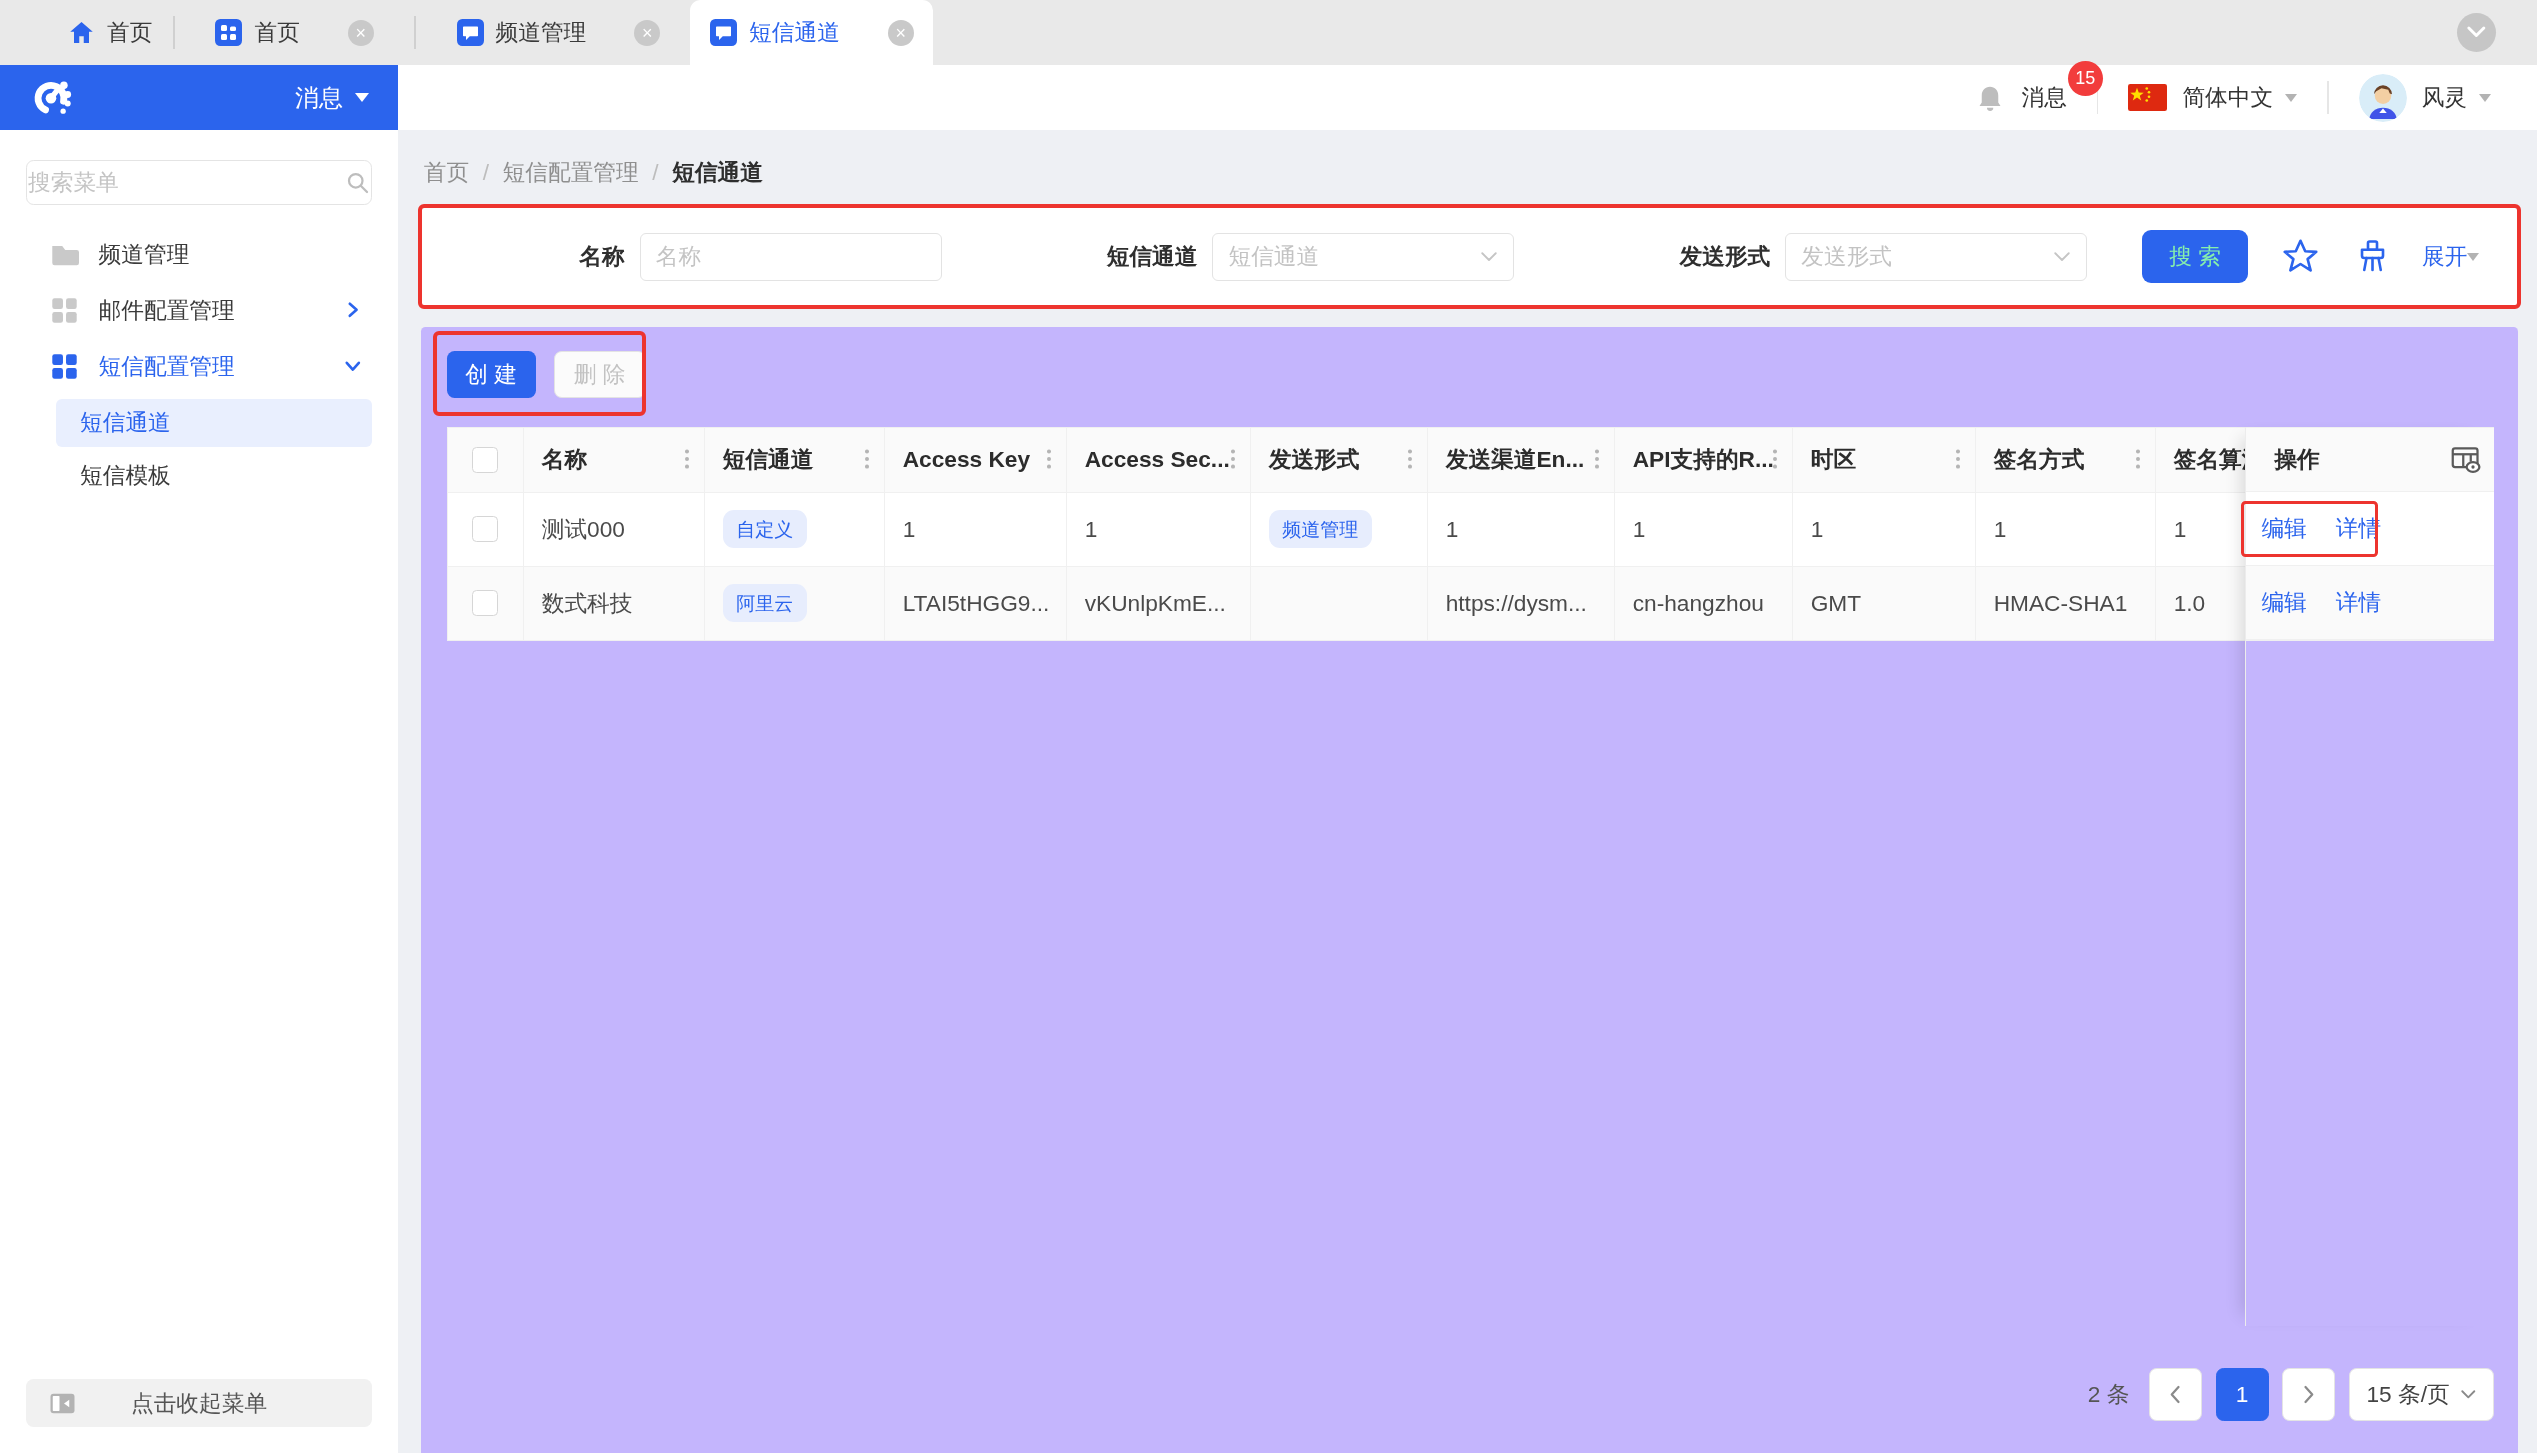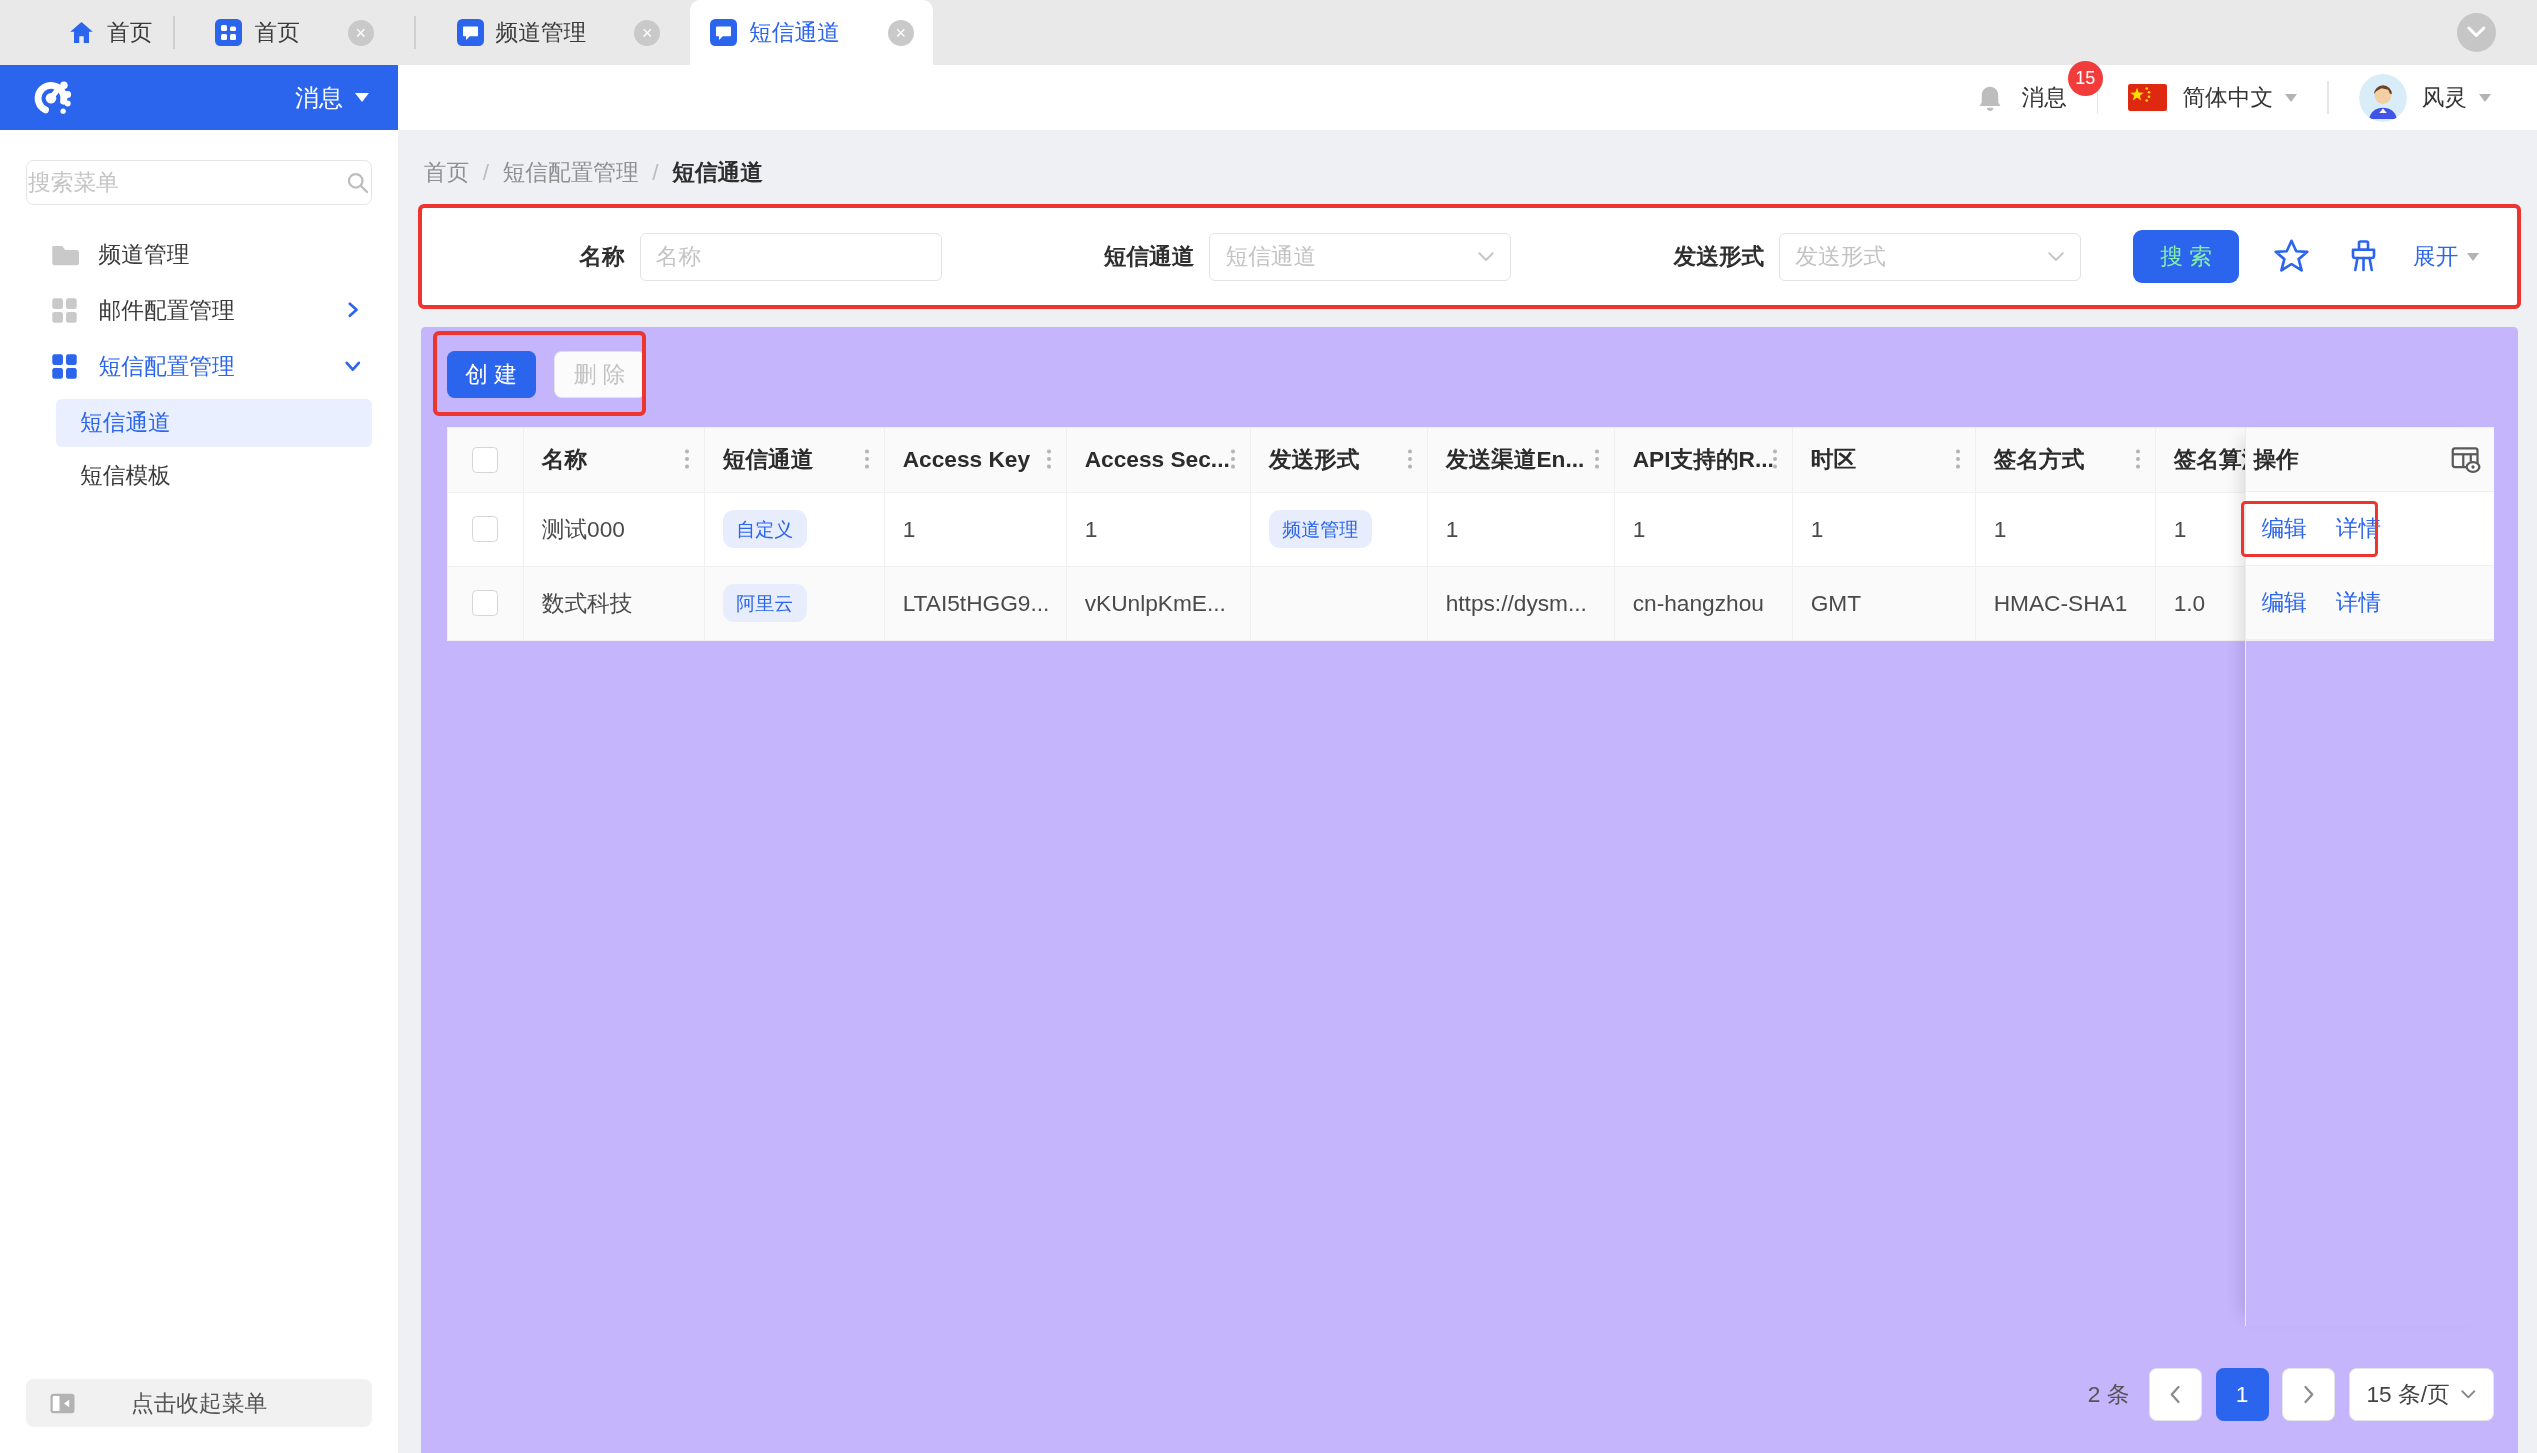--- a/index.html
+++ b/index.html
@@ -59,41 +59,41 @@
   .filter-card { position:relative; background:#fff; border-radius:4.5px; height:98px; display:flex; align-items:center; padding-right:39px; }
   .ann-filter { left:-3px; top:-3.8px; right:-3px; bottom:-3.8px; }
   .field { flex:1; display:flex; align-items:center; min-width:0; }
   .field-label { width:219px; text-align:right; font-weight:700; color:#2f2f2f; font-size:22.7px; padding-right:15px; flex-shrink:0; white-space:nowrap; }
   .control { width:302px; height:48px; border:1.5px solid #e3e3e3; border-radius:6px; display:flex; align-items:center; padding:0 15px; font-size:22.7px; color:#c3c3c3; background:#fff; flex-shrink:0; }
   .control input { border:none; outline:none; width:100%; font-size:22.7px; color:#333; }
   .sel-chevron { margin-left:auto; }
   .filter-actions { display:flex; align-items:center; flex-shrink:0; margin-left:3px; }
   .btn-search { width:106px; height:53px; background:#2b64ed; color:#86efac; font-size:22.7px; border-radius:9px; display:flex; align-items:center; justify-content:center; white-space:nowrap; }
   .icon-btn { margin-left:33px; display:flex; }
-  .expand { display:flex; align-items:center; color:#2b64ed; font-size:22.7px; margin-left:30px; gap:9px; white-space:nowrap; }
+  .expand { display:flex; align-items:center; color:#2b64ed; font-size:22.7px; margin-left:30px; white-space:nowrap; }
 
   .main-card { background:#c4b5fd; border-radius:4.5px; margin-top:21px; height:1349px; padding:24px 24px 0 26px; position:relative; }
   .toolbar { position:relative; display:flex; gap:18px; height:47px; margin-bottom:29px; }
   .btn-primary { min-width:89px; height:47px; background:#2b64ed; color:#fff; font-size:22.7px; border-radius:7.6px; display:flex; align-items:center; justify-content:center; padding:0 15px; white-space:nowrap; }
   .btn-disabled { min-width:92px; height:47px; background:#fbfbfb; color:#c2c2c2; font-size:22.7px; border:1.5px solid #e3e3e3; border-radius:7.6px; display:flex; align-items:center; justify-content:center; padding:0 15px; white-space:nowrap; }
   .ann-toolbar { left:-13.6px; top:-19.6px; width:213px; height:85px; }
 
   .table-wrap { position:relative; height:899px; }
   table { border-collapse:collapse; table-layout:fixed; width:2045px; }
   th, td { border-right:0.8px solid #f0f0f0; border-bottom:0.8px solid #f0f0f0; padding:0 18px; overflow:hidden; white-space:nowrap; }
   th { height:65px; background:#fafafa; font-size:22.7px; font-weight:700; color:#2c2c2c; text-align:left; border-top:0.8px solid #f0f0f0; position:relative; }
   th:first-child, td:first-child { border-left:0.8px solid #f0f0f0; padding:0; }
   td { height:74px; font-size:22.7px; color:#4a4a4a; background:#fff; }
   tr.alt td { background:#fafafa; }
   .dots { position:absolute; right:15px; top:50%; margin-top:-2.3px; width:3.8px; height:3.8px; border-radius:50%; background:#b5b5b5; box-shadow:0 -7.6px 0 #b5b5b5, 0 7.6px 0 #b5b5b5; }
   .checkbox { width:26px; height:26px; border:1.5px solid #d6d6d6; border-radius:4.5px; background:#fff; display:block; margin:0 auto; }
   .tag { display:inline-block; background:#e7edfd; color:#2b64ed; font-size:19px; line-height:1; padding:9.8px 13.6px; border-radius:11px; }
 
   .pinned { position:absolute; top:0; right:0; width:249px; height:899px; border-left:0.8px solid #ececec; box-shadow:-13.6px 0 16.6px -10.6px rgba(0,0,0,0.14); }
-  .p-head { height:65px; background:#fafafa; border-top:0.8px solid #f0f0f0; border-bottom:0.8px solid #f0f0f0; display:flex; align-items:center; padding:0 12px 0 7px; font-size:22.7px; font-weight:700; color:#2c2c2c; }
+  .p-head { height:65px; background:#fafafa; border-top:0.8px solid #f0f0f0; border-bottom:0.8px solid #f0f0f0; display:flex; align-items:center; padding:0 12px 0 28px; font-size:22.7px; font-weight:700; color:#2c2c2c; }
   .p-head svg { margin-left:auto; }
   .p-row { height:74px; border-bottom:0.8px solid #f0f0f0; background:#fff; display:flex; align-items:center; gap:29px; padding:0 15px; font-size:22.7px; position:relative; }
   .p-row.alt { background:#fafafa; }
   .link { color:#2b64ed; white-space:nowrap; }
   .ann-actions { left:-5.3px; top:9.8px; width:137px; height:56px; border-width:3.8px; border-radius:4.5px; }
 
   .pager { display:flex; align-items:center; justify-content:flex-end; margin-top:42px; font-size:22.7px; color:#555; }
   .pager-total { margin-right:6px; white-space:nowrap; }
   .pbtn { width:53px; height:53px; border:1.5px solid #e4e4e4; border-radius:7.6px; background:#fff; display:flex; align-items:center; justify-content:center; margin-left:13.6px; }
   .pbtn.current { background:#2b64ed; border-color:#2b64ed; color:#fff; }

